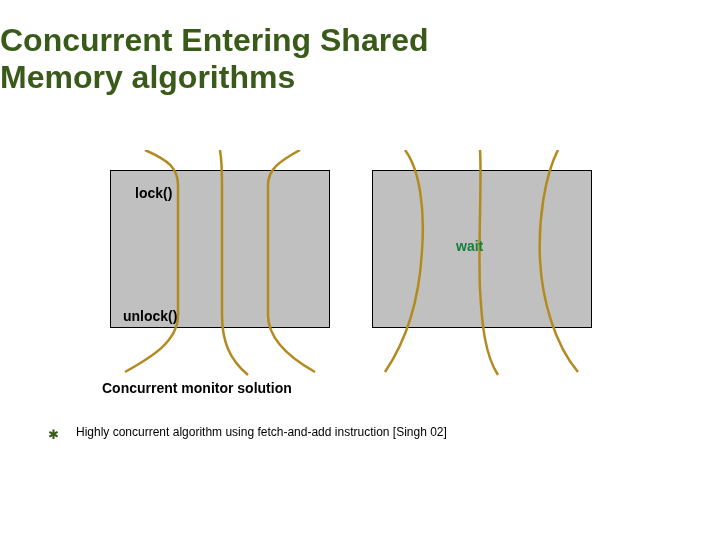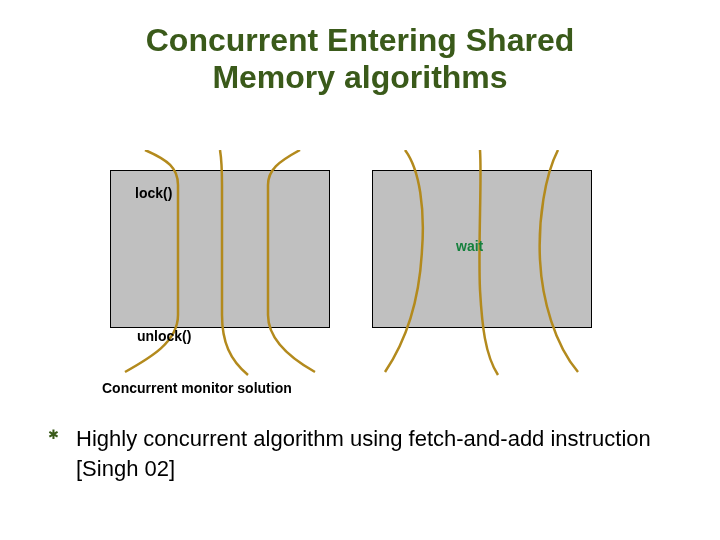--- a/index.html
+++ b/index.html
@@ -5,21 +5,21 @@
   * { box-sizing: border-box; margin: 0; padding: 0; }
   body {
     width: 720px;
     height: 540px;
     background: #fff;
     font-family: Arial, Helvetica, sans-serif;
     position: relative;
     overflow: hidden;
   }
   .title {
-    text-align: center;
+    text-align: left;
     font-weight: bold;
     color: #3a5a1a;
     font-size: 32px;
     line-height: 1.15;
     padding-top: 22px;
   }
   .diagram-area {
     position: absolute;
     top: 150px;
     left: 0;
@@ -34,30 +34,30 @@
   .box1 { left: 110px; top: 20px; width: 220px; height: 158px; }
   .box2 { left: 372px; top: 20px; width: 220px; height: 158px; }
   .label {
     position: absolute;
     font-weight: bold;
     font-size: 14px;
     color: #000;
   }
   .label.red { color: #15803d; }
   .lock-label   { left: 135px; top: 35px; }
-  .unlock-label { left: 137px; top: 158px; margin-top: 20px; }
+  .unlock-label { left: 123px; top: 158px; }
   .wait-label   { left: 456px; top: 88px; }
   .caption1 { left: 102px; top: 230px; }
   .caption2 { left: 342px; top: 232px; }
   .bullets {
     position: absolute;
     top: 424px;
     left: 72px;
     right: 40px;
-    font-size: 22px;
+    font-size: 12px;
     line-height: 1.35;
     color: #000;
   }
   .bullets li {
     list-style: none;
     position: relative;
     padding-left: 4px;
     margin-bottom: 4px;
   }
   .bullets li::before {

